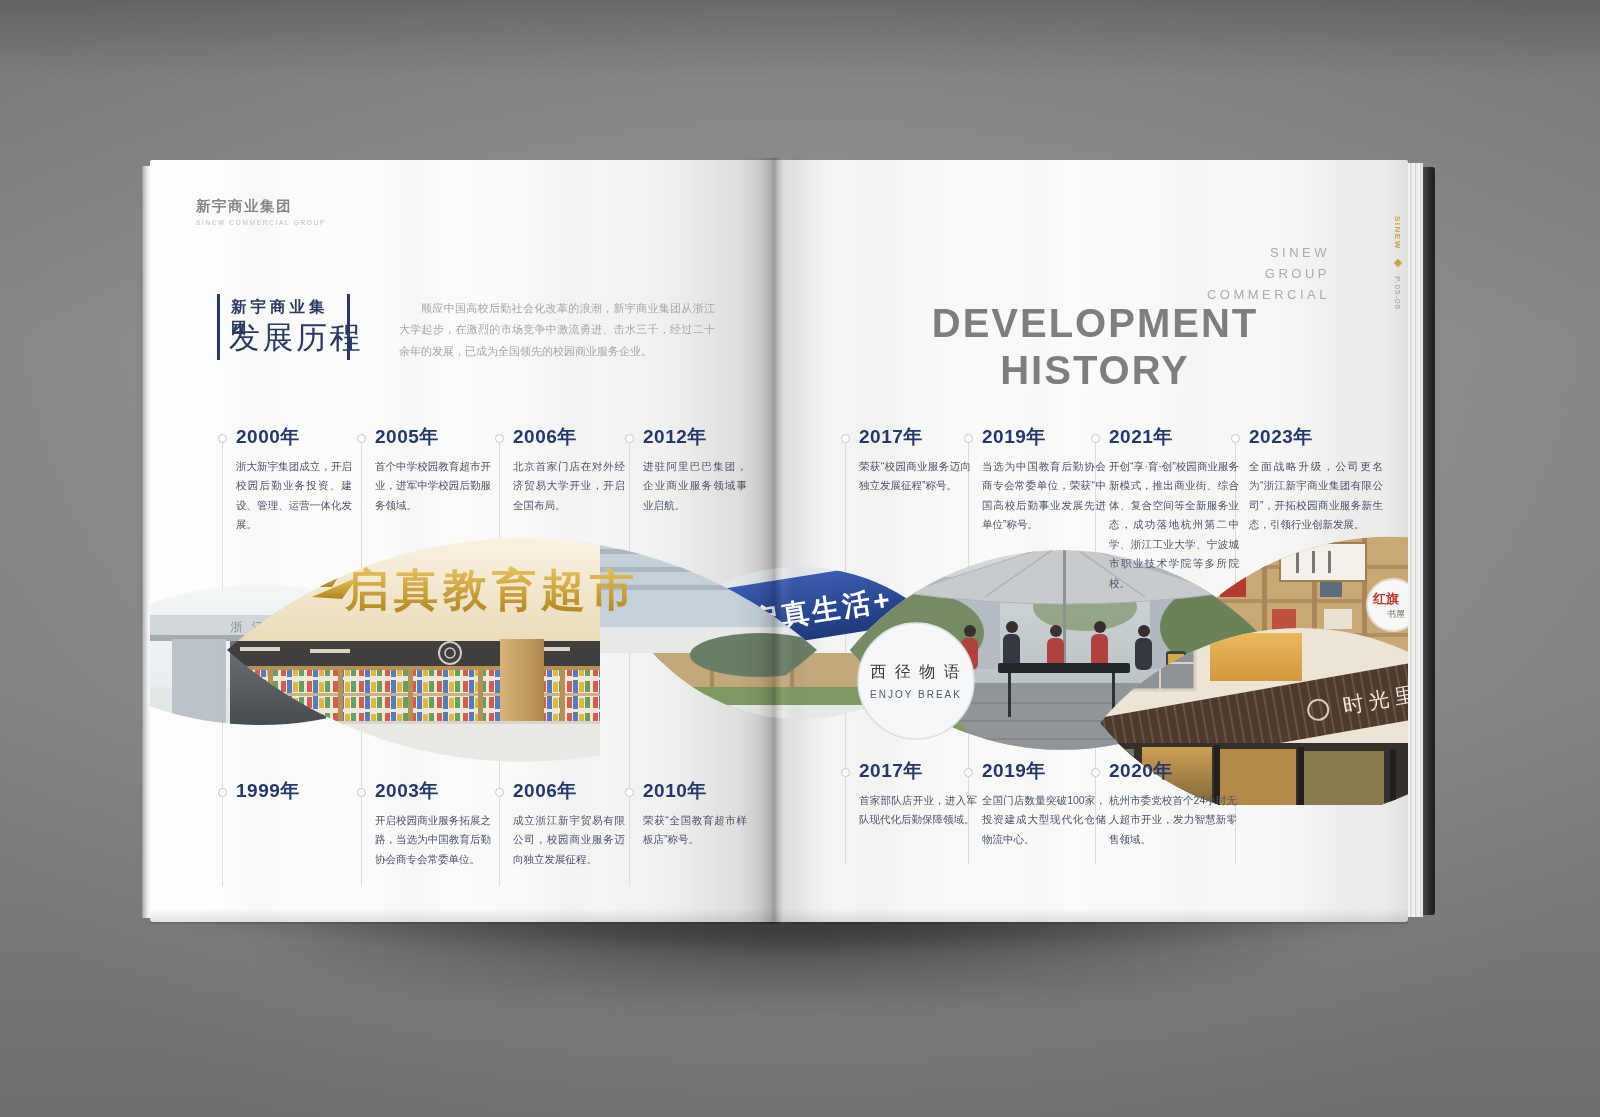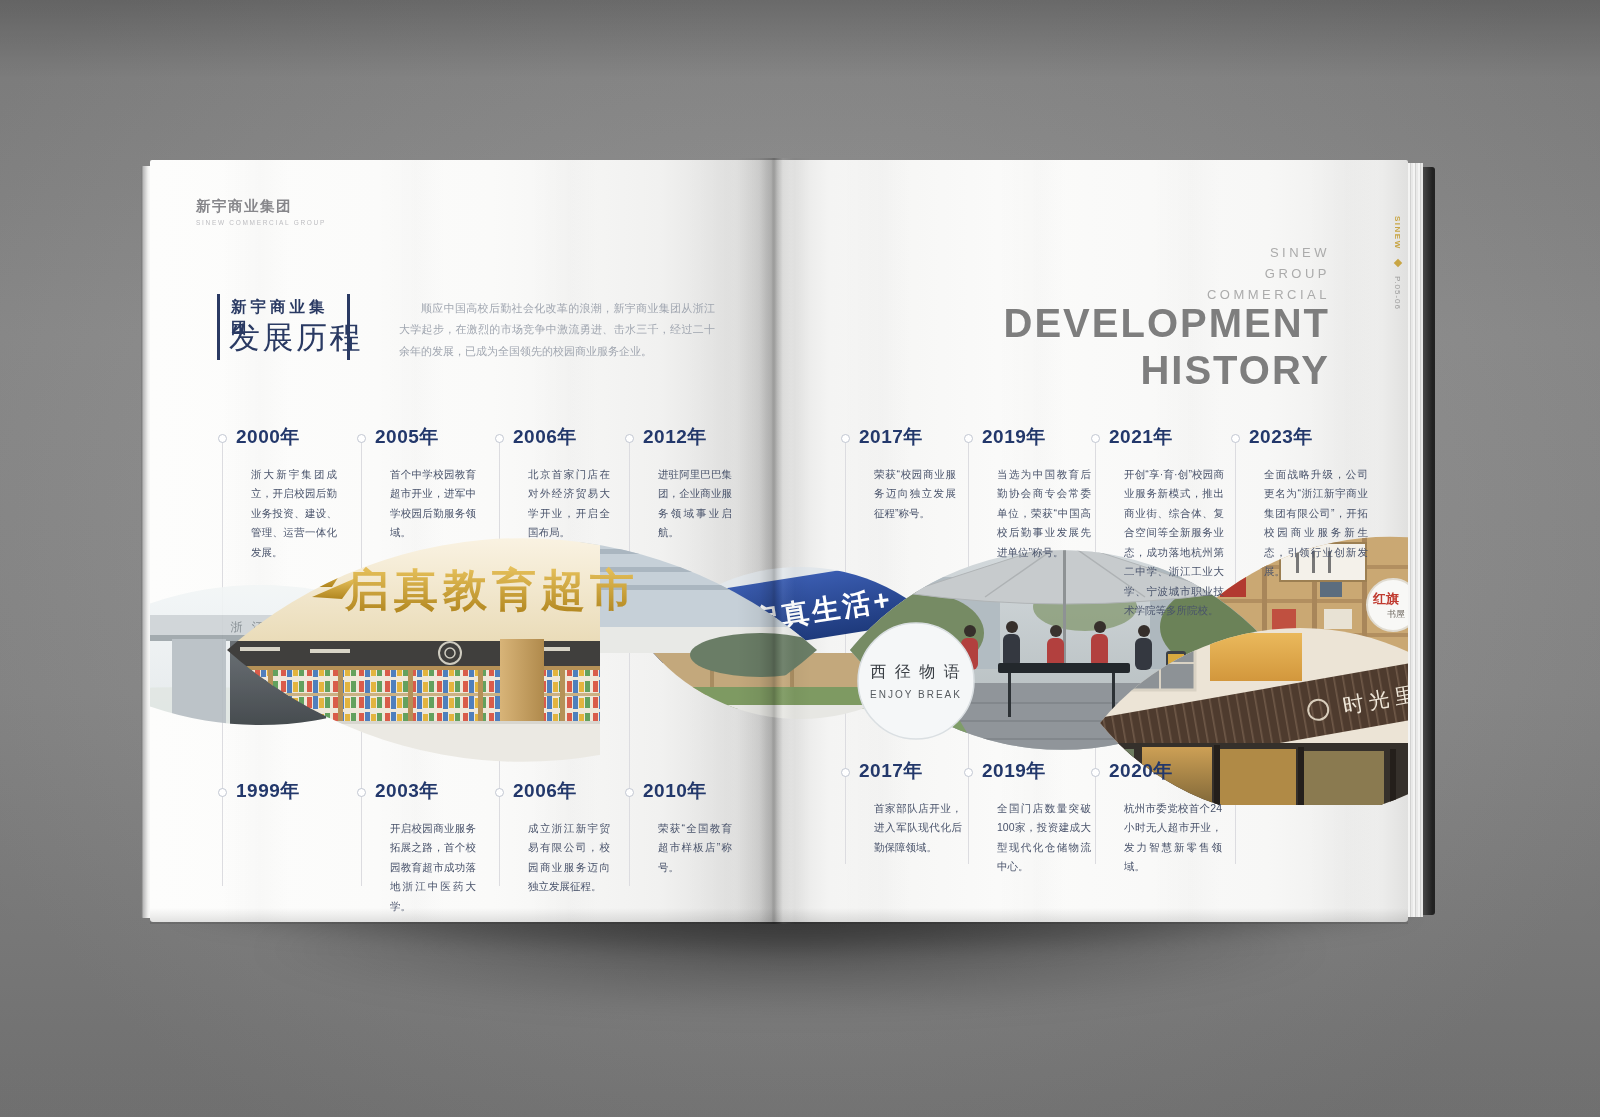--- a/index.html
+++ b/index.html
@@ -38,35 +38,35 @@
   .sec-bar{position:absolute;width:3px;height:66px;top:294px;background:#2a3a63;z-index:4;}
   .sec-group{position:absolute;left:231px;top:297px;width:116px;font-size:15.5px;font-weight:700;
          color:#2a3a63;letter-spacing:4px;z-index:4;}
   .sec-title{position:absolute;left:229px;top:317px;font-size:31px;font-weight:500;color:#2a3a63;
          letter-spacing:2.5px;z-index:4;}
   .intro{position:absolute;left:399px;top:298px;width:316px;font-size:11px;line-height:1.95;
          color:#a0a6b0;text-align:justify;text-indent:2em;z-index:4;}
   
   .rh-sub{position:absolute;left:900px;top:243px;width:430px;text-align:right;font-size:13px;
          color:#ababab;letter-spacing:3.5px;line-height:1.6;z-index:4;}
-  .rh-title{position:absolute;left:860px;top:300px;width:470px;text-align:right;font-size:40px;
+  .rh-title{position:absolute;left:860px;top:300px;width:470px;text-align:center;font-size:40px;
          font-weight:700;color:#7e7e7e;letter-spacing:2px;line-height:1.18;z-index:4;
          text-shadow:0 1px 0 rgba(255,255,255,.5);}
   .side-tab{position:absolute;left:1393px;top:216px;height:130px;writing-mode:vertical-rl;z-index:4;
          display:flex;align-items:center;gap:6px;}
   .side-brand{font-size:8px;font-weight:700;color:#c8a544;letter-spacing:1.5px;}
   .side-mark{width:6px;height:6px;background:#c8a544;transform:rotate(45deg);margin:4px 0;}
   .side-page{font-size:8px;color:#9c9c9c;letter-spacing:1px;}
   
   .axis{position:absolute;width:1px;background:#dcdce0;top:436px;z-index:2;}
   .axis.lft{height:450px;} .axis.rgt{height:428px;}
   .dot{position:absolute;width:7px;height:7px;border-radius:50%;background:#fff;border:1px solid #c2c7d2;z-index:4;}
   .entry{position:absolute;z-index:4;}
   .entry .yr{font-size:19px;font-weight:700;color:#23386b;letter-spacing:.5px;margin:0 0 7px 0;}
-  .entry .tx{font-size:10.5px;line-height:1.85;color:#49536b;text-align:justify;margin:15px;}
+  .entry .tx{font-size:10.5px;line-height:1.85;color:#49536b;text-align:justify;margin:0;}
   
   .band{position:absolute;left:150px;top:535px;width:1258px;height:270px;z-index:3;}
   svg text{font-family:"Liberation Sans",sans-serif;}
 </style>
 </head>
 <body>
 
 <div class="stage">
 
   <div class="book-shadow"></div>
@@ -158,21 +158,21 @@
   <div class="entry" style="left:1249px;top:424px;width:134px">
     <p class="yr">2023年</p>
     <p class="tx">全面战略升级，公司更名为“浙江新宇商业集团有限公司”，开拓校园商业服务新生态，引领行业创新发展。</p>
   </div>
 
   <div class="entry" style="left:236px;top:778px;width:116px">
     <p class="yr">1999年</p>
   </div>
   <div class="entry" style="left:375px;top:778px;width:116px">
     <p class="yr">2003年</p>
-    <p class="tx">开启校园商业服务拓展之路，首个校园教育超市成功落地浙江中医药大学。</p>
+    <p class="tx">开启校园商业服务拓展之路，当选为中国教育后勤协会商专会常委单位。</p>
   </div>
   <div class="entry" style="left:513px;top:778px;width:112px">
     <p class="yr">2006年</p>
     <p class="tx">成立浙江新宇贸易有限公司，校园商业服务迈向独立发展征程。</p>
   </div>
   <div class="entry" style="left:643px;top:778px;width:104px">
     <p class="yr">2010年</p>
     <p class="tx">荣获“全国教育超市样板店”称号。</p>
   </div>
   <div class="entry" style="left:859px;top:758px;width:118px">

